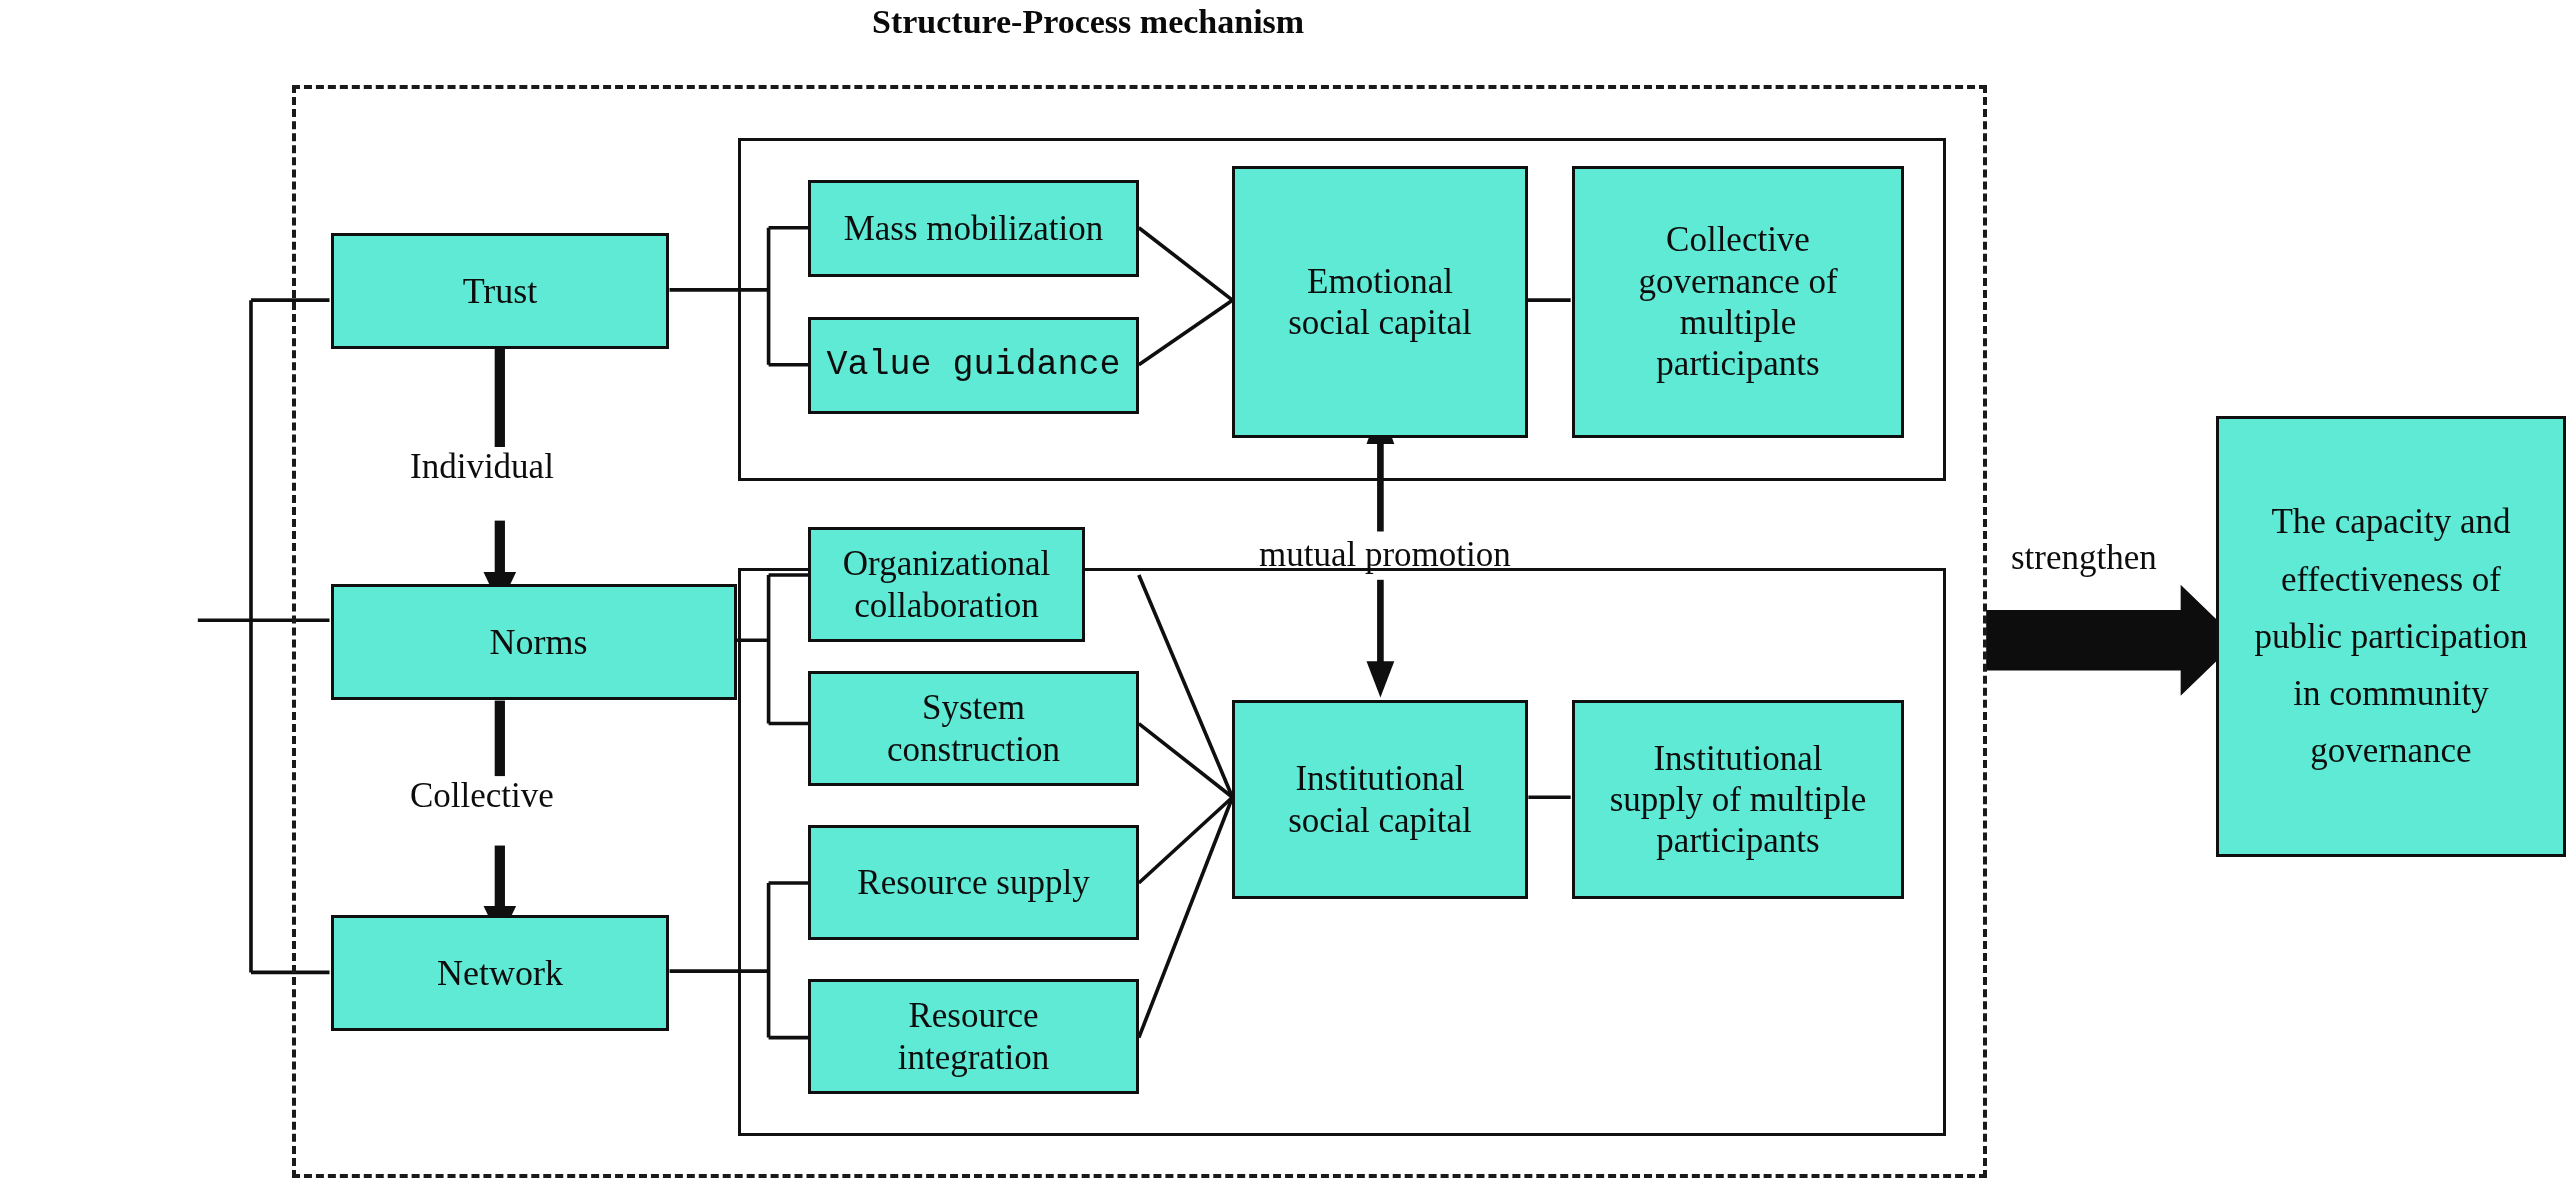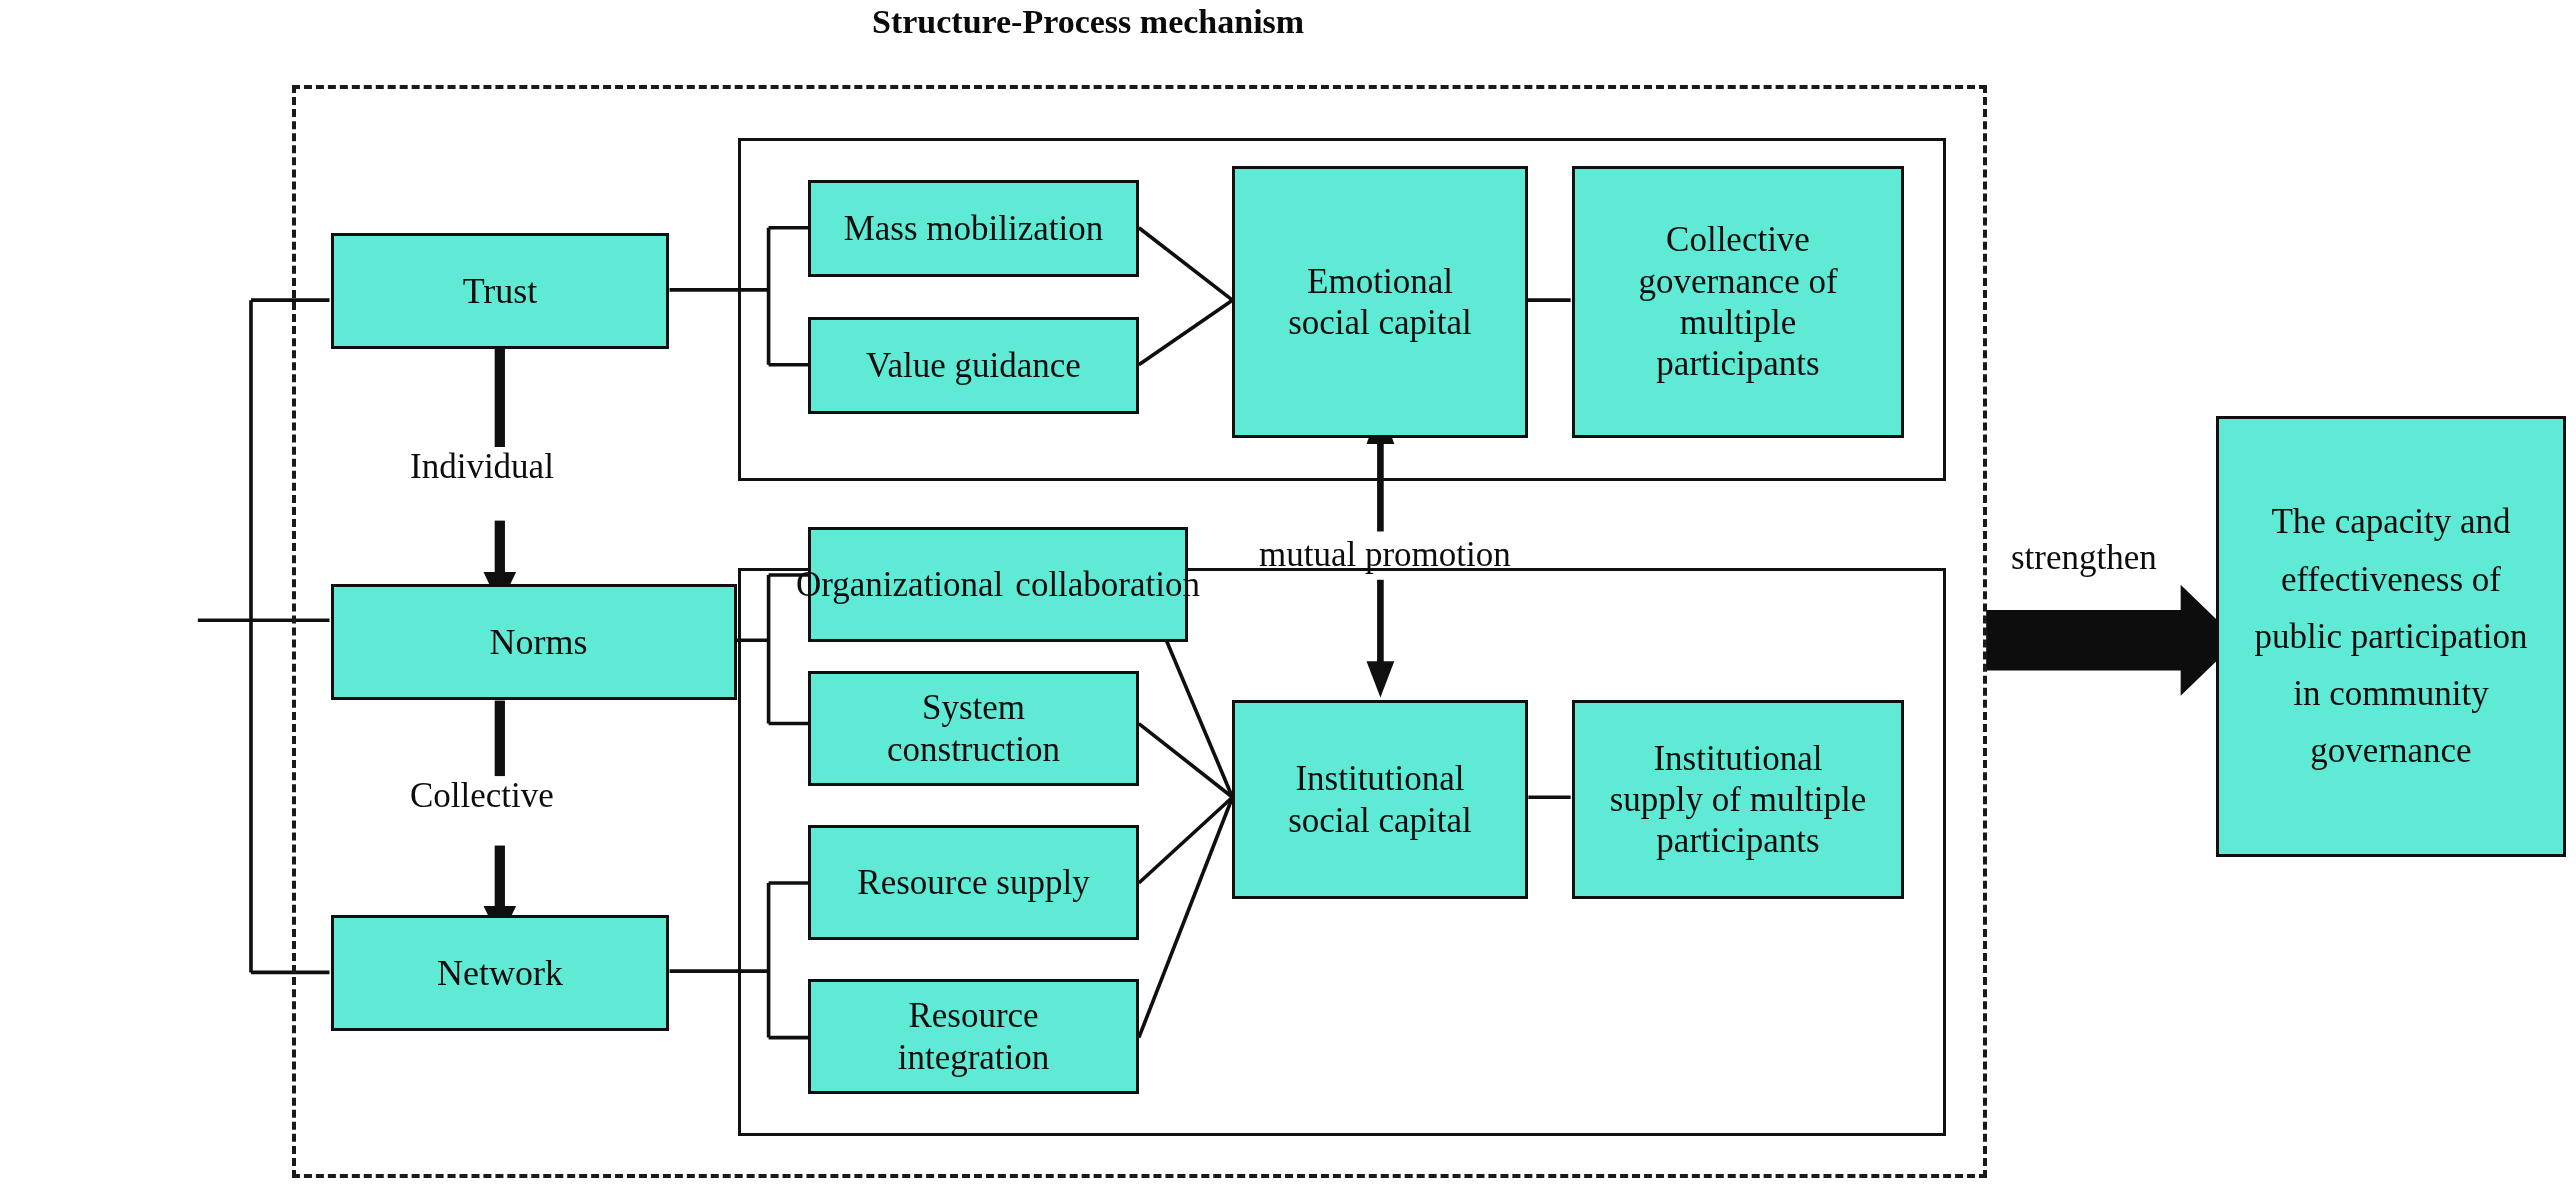--- a/index.html
+++ b/index.html
@@ -161,37 +161,37 @@
   </div>
 
   <div class="caption f58" style="left:410px;top:447px;">Individual</div>
 
   <div class="caption f58" style="left:410px;top:776px;">Collective</div>
 
   <div class="node f58" style="left:808px;top:180px;width:331px;height:97px;">
     <span>Mass mobilization</span>
   </div>
 
-  <div class="node f58" style="left:808px;top:317px;width:331px;height:97px;">
+  <div class="node f58" style="left:808px;top:317px;width:331px;height:97px;font-family:Liberation Mono, monospace;">
     <span>Value guidance</span>
   </div>
 
   <div class="node f58" style="left:1232px;top:166px;width:296px;height:272px;flex-direction:column;">
     <span>Emotional</span>
     <span>social capital</span>
   </div>
 
   <div class="node f58" style="left:1572px;top:166px;width:332px;height:272px;flex-direction:column;">
     <span>Collective</span>
     <span>governance of</span>
     <span>multiple</span>
     <span>participants</span>
   </div>
 
-  <div class="node f58" style="left:808px;top:527px;width:380px;height:115px;flex-direction:row;">
+  <div class="node f58" style="left:808px;top:527px;width:277px;height:115px;flex-direction:column;">
     <span>Organizational</span>
     <span>collaboration</span>
   </div>
 
   <div class="node f58" style="left:808px;top:671px;width:331px;height:115px;flex-direction:column;">
     <span>System</span>
     <span>construction</span>
   </div>
 
   <div class="node f58" style="left:808px;top:825px;width:331px;height:115px;flex-direction:column;">

